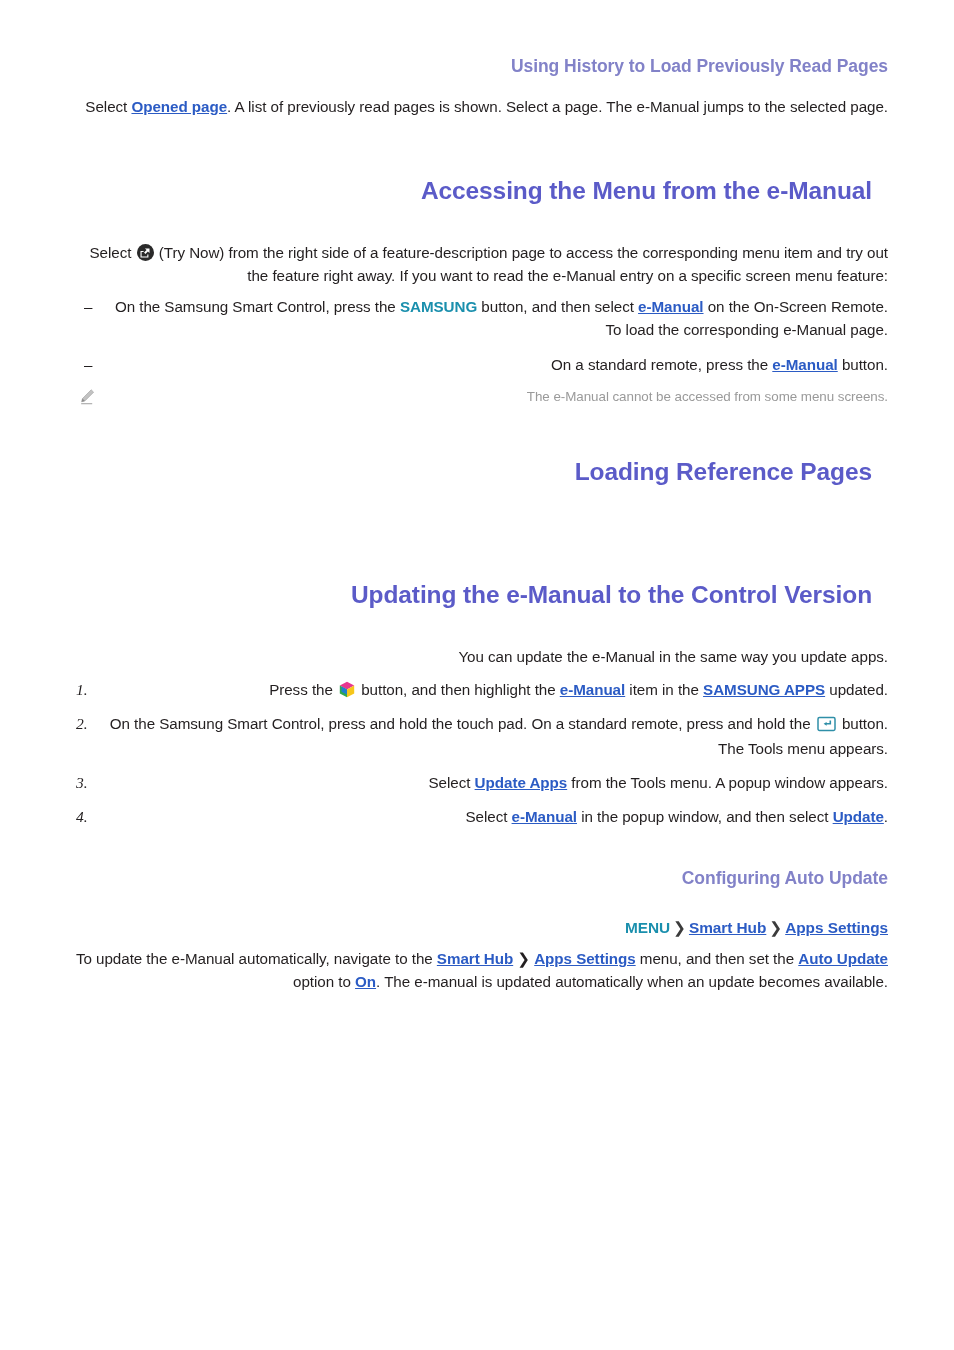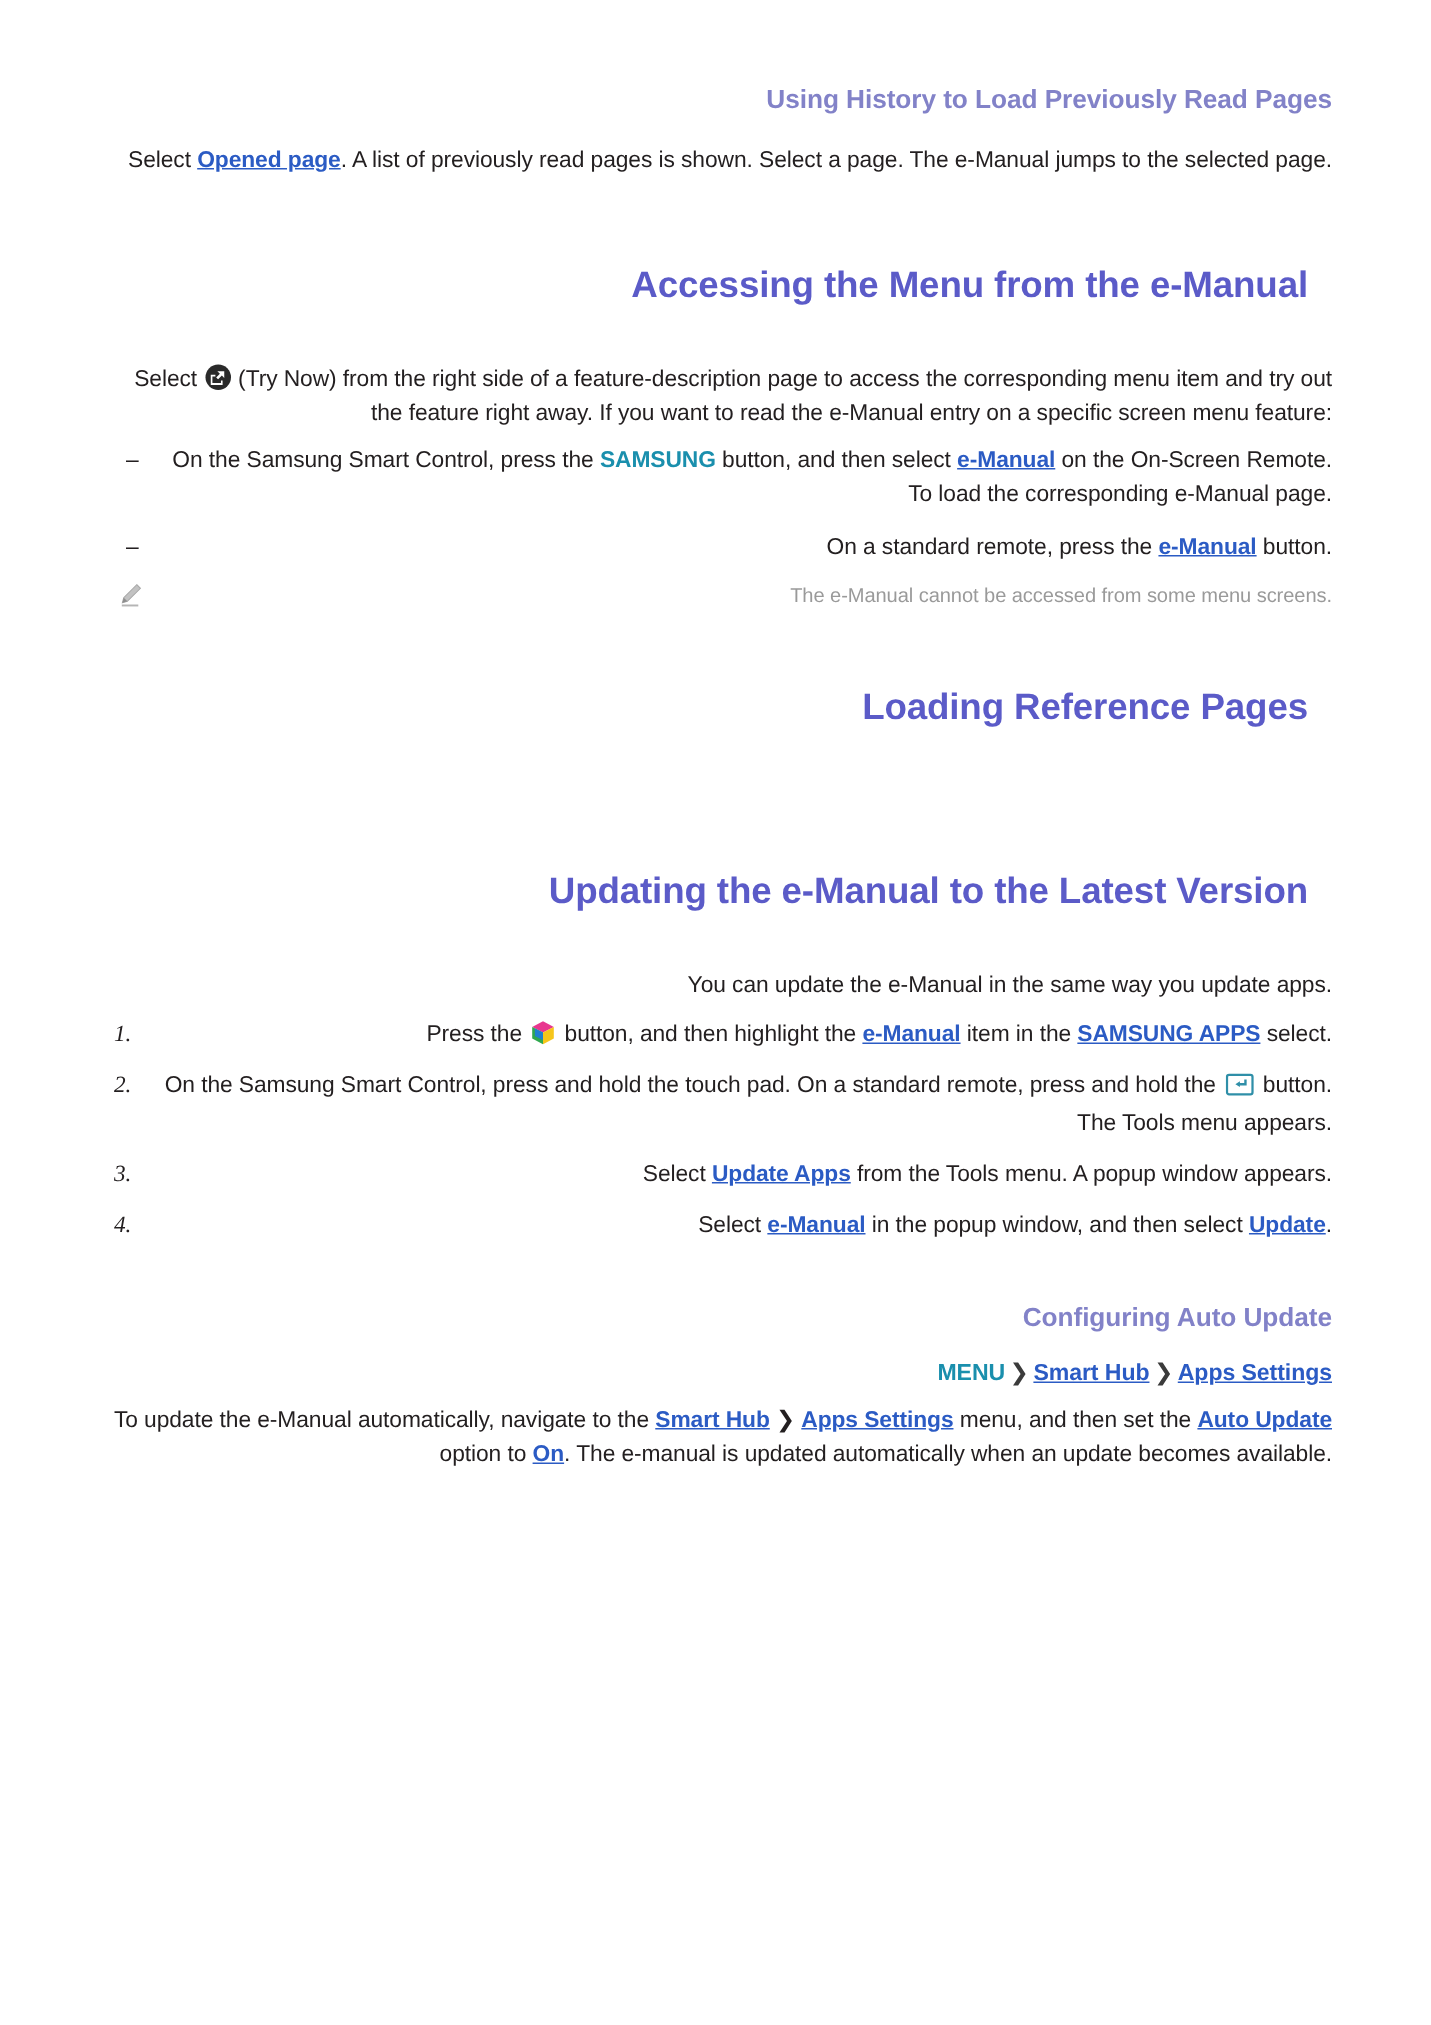--- a/index.html
+++ b/index.html
@@ -170,20 +170,21 @@
     height: 16px;
     margin: 0 2px;
   }
 
   
   .menu-path {
     font-size: 15.4px;
     line-height: 21px;
     font-weight: bold;
     letter-spacing: -0.05px;
+    margin-top: 12px;
   }
   .menu-path .sep {
     color: #3b3b3b;
     font-weight: normal;
     padding: 0 3px;
   }
   .chev { font-weight: normal; }
 </style>
 </head>
 <body>
@@ -222,34 +223,34 @@
       </svg>
     </span>
     <span class="note-text">The e-Manual cannot be accessed from some menu screens.</span>
   </div>
 
   <div class="sp-note-to-h1"></div>
   <h1 class="h1">Loading Reference Pages</h1>
   <div class="sp-h1-to-p"></div>
 
   <div class="sp-p-to-h1"></div>
-  <h1 class="h1">Updating the e-Manual to the Latest Version</h1>
+  <h1 class="h1">Updating the e-Manual to the Control Version</h1>
   <div class="sp-h1-to-p"></div>
   <p class="body">You can update the e-Manual in the same way you update apps.</p>
 
   <div class="sp-p-to-list"></div>
   <ol class="num-list">
     <li>
       <span class="num">1.</span><span>Press the </span><span class="icon-smarthub"><svg width="16" height="17" viewBox="0 0 16 17" aria-hidden="true">
             <polygon points="8,0.8 15.2,4.6 15.2,12.4 8,16.2 0.8,12.4 0.8,4.6" fill="#ffffff"></polygon>
             <polygon points="8,0.8 15.2,4.6 8,8.4 0.8,4.6" fill="#e8378f"></polygon>
             <polygon points="0.8,4.6 8,8.4 8,16.2 0.8,12.4" fill="#2fa84f"></polygon>
             <polygon points="8,8.4 15.2,4.6 15.2,12.4 8,16.2" fill="#f6c61b"></polygon>
             <polygon points="2.6,5.6 8,8.4 8,13.5 2.6,10.7" fill="#1f7fd0"></polygon>
-          </svg></span><span> button, and then highlight the </span><span class="lnk">e-Manual</span><span> item in the </span><span class="lnk">SAMSUNG APPS</span><span> select.</span>
+          </svg></span><span> button, and then highlight the </span><span class="lnk">e-Manual</span><span> item in the </span><span class="lnk">SAMSUNG APPS</span><span> updated.</span>
     </li>
     <li>
       <span class="num">2.</span><span>On the Samsung Smart Control, press and hold the touch pad. On a standard remote, press and hold the </span><span class="icon-enter"><svg width="19" height="16" viewBox="0 0 19 16" aria-hidden="true">
             <rect x="1" y="1.5" width="17" height="13" rx="1.4" fill="#ffffff" stroke="#2f8fa8" stroke-width="1.5"></rect>
             <path d="M13.3 4.6 v3.2 H8.3" fill="none" stroke="#2f8fa8" stroke-width="1.6"></path>
             <path d="M9.6 5.9 L6.6 7.8 L9.6 9.7 Z" fill="#2f8fa8"></path>
           </svg></span><span> button. The Tools menu appears.</span>
     </li>
     <li>
       <span class="num">3.</span><span>Select </span><span class="lnk">Update Apps</span><span> from the Tools menu. A popup window appears.</span>

